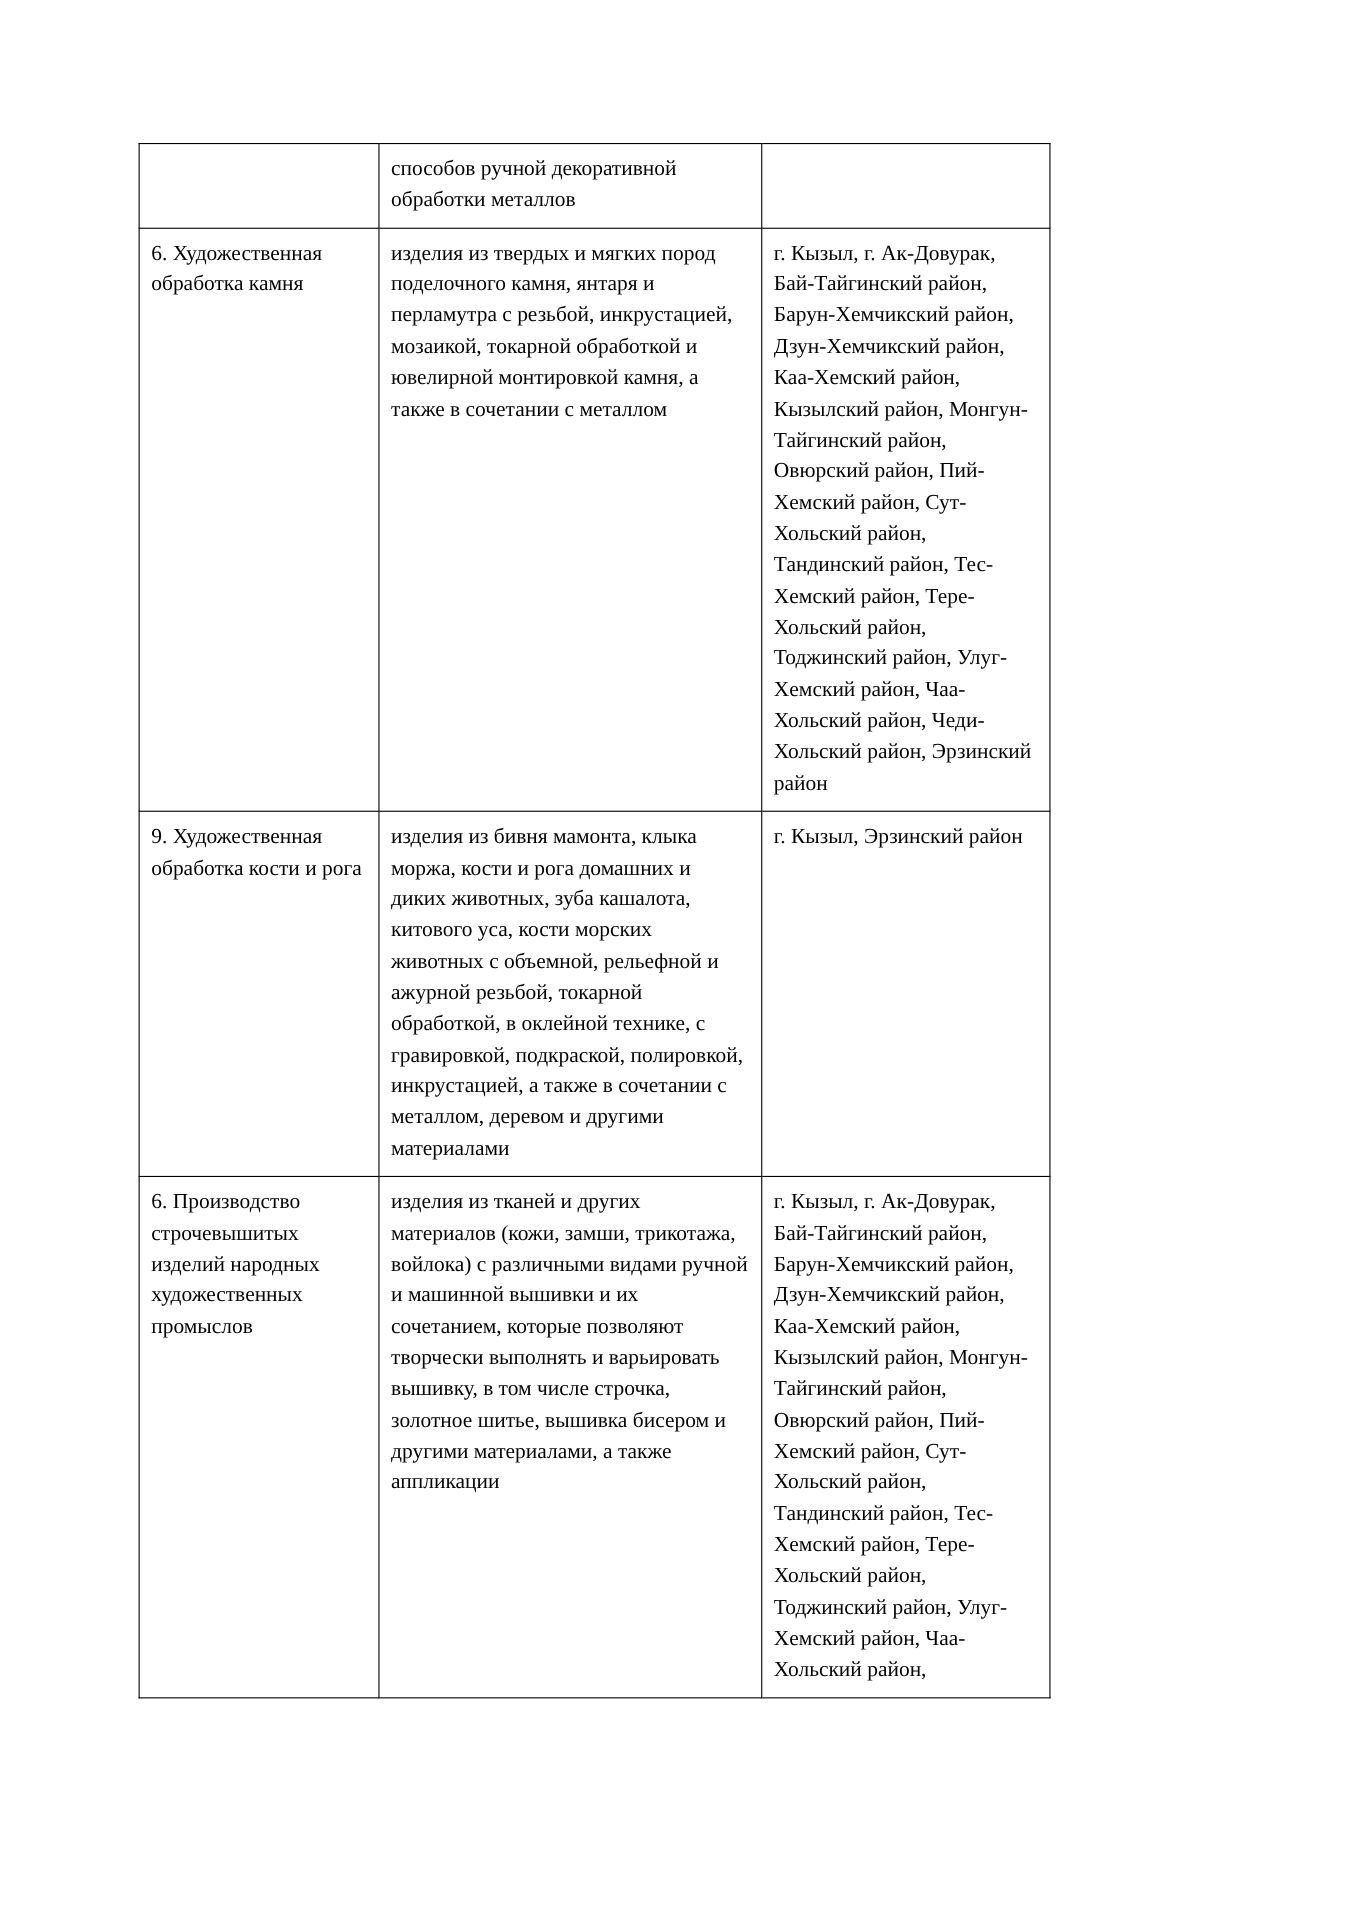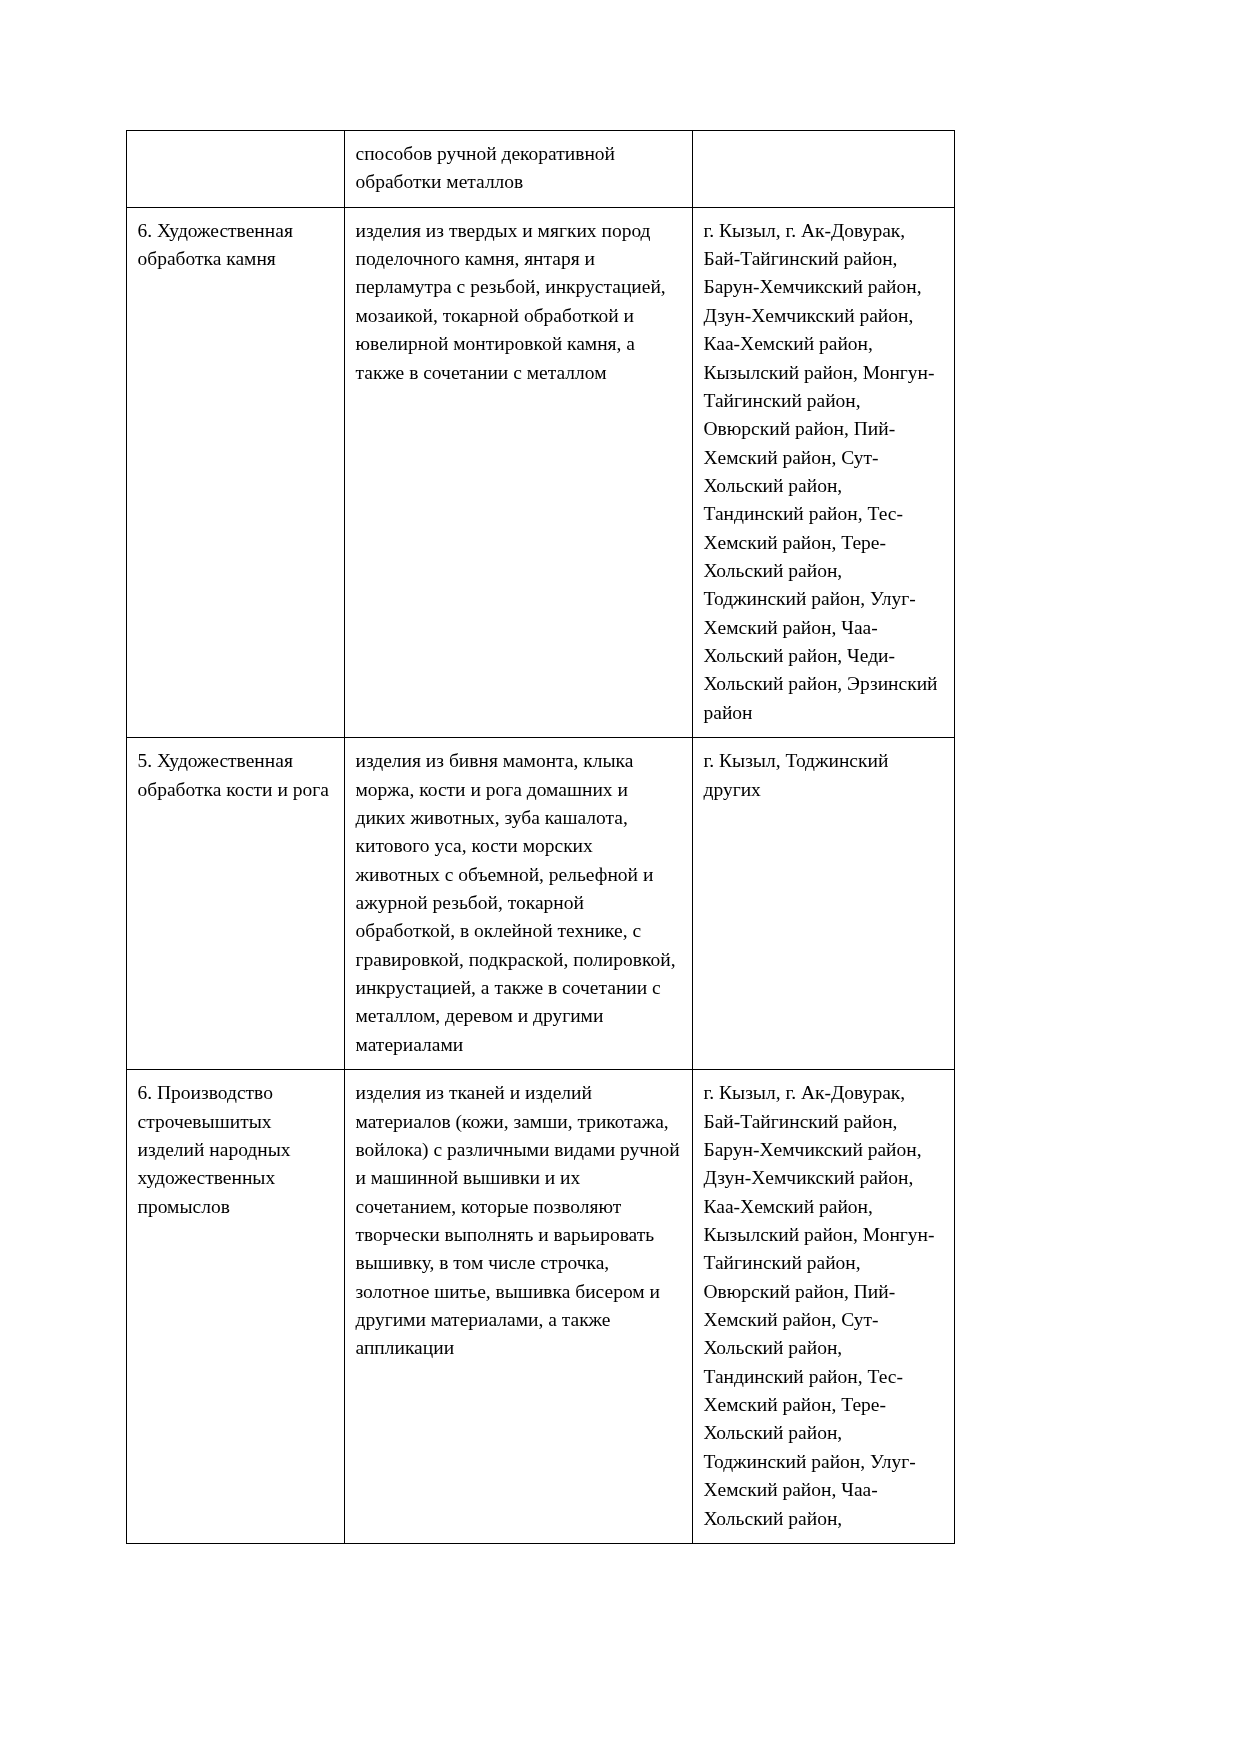--- a/index.html
+++ b/index.html
@@ -78,36 +78,36 @@
         <td>
           <span class="cell-text">изделия из твердых и мягких пород поделочного камня, янтаря и перламутра с резьбой, инкрустацией, мозаикой, токарной обработкой и ювелирной монтировкой камня, а также в сочетании с металлом</span>
         </td>
         <td>
           <span class="cell-text">г. Кызыл, г. Ак-Довурак, Бай-Тайгинский район, Барун-Хемчикский район, Дзун-Хемчикский район, Каа-Хемский район, Кызылский район, Монгун-Тайгинский район, Овюрский район, Пий-Хемский район, Сут-Хольский район, Тандинский район, Тес-Хемский район, Тере-Хольский район, Тоджинский район, Улуг-Хемский район, Чаа-Хольский район, Чеди-Хольский район, Эрзинский район</span>
         </td>
       </tr>
 
       <tr>
         <td>
-          <span class="cell-text">5. Художественная обработка кости и рога</span>
+          <span class="cell-text">9. Художественная обработка кости и рога</span>
         </td>
         <td>
           <span class="cell-text">изделия из бивня мамонта, клыка моржа, кости и рога домашних и диких животных, зуба кашалота, китового уса, кости морских животных с объемной, рельефной и ажурной резьбой, токарной обработкой, в оклейной технике, с гравировкой, подкраской, полировкой, инкрустацией, а также в сочетании с металлом, деревом и другими материалами</span>
         </td>
         <td>
-          <span class="cell-text">г. Кызыл, Тоджинский других</span>
+          <span class="cell-text">г. Кызыл, Эрзинский район</span>
         </td>
       </tr>
 
       <tr>
         <td>
           <span class="cell-text">6. Производство строчевышитых изделий народных художественных промыслов</span>
         </td>
         <td>
-          <span class="cell-text">изделия из тканей и изделий материалов (кожи, замши, трикотажа, войлока) с различными видами ручной и машинной вышивки и их сочетанием, которые позволяют творчески выполнять и варьировать вышивку, в том числе строчка, золотное шитье, вышивка бисером и другими материалами, а также аппликации</span>
+          <span class="cell-text">изделия из тканей и других материалов (кожи, замши, трикотажа, войлока) с различными видами ручной и машинной вышивки и их сочетанием, которые позволяют творчески выполнять и варьировать вышивку, в том числе строчка, золотное шитье, вышивка бисером и другими материалами, а также аппликации</span>
         </td>
         <td>
           <span class="cell-text">г. Кызыл, г. Ак-Довурак, Бай-Тайгинский район, Барун-Хемчикский район, Дзун-Хемчикский район, Каа-Хемский район, Кызылский район, Монгун-Тайгинский район, Овюрский район, Пий-Хемский район, Сут-Хольский район, Тандинский район, Тес-Хемский район, Тере-Хольский район, Тоджинский район, Улуг-Хемский район, Чаа-Хольский район,</span>
         </td>
       </tr>
 
     </tbody>
   </table>
 
 </div>

